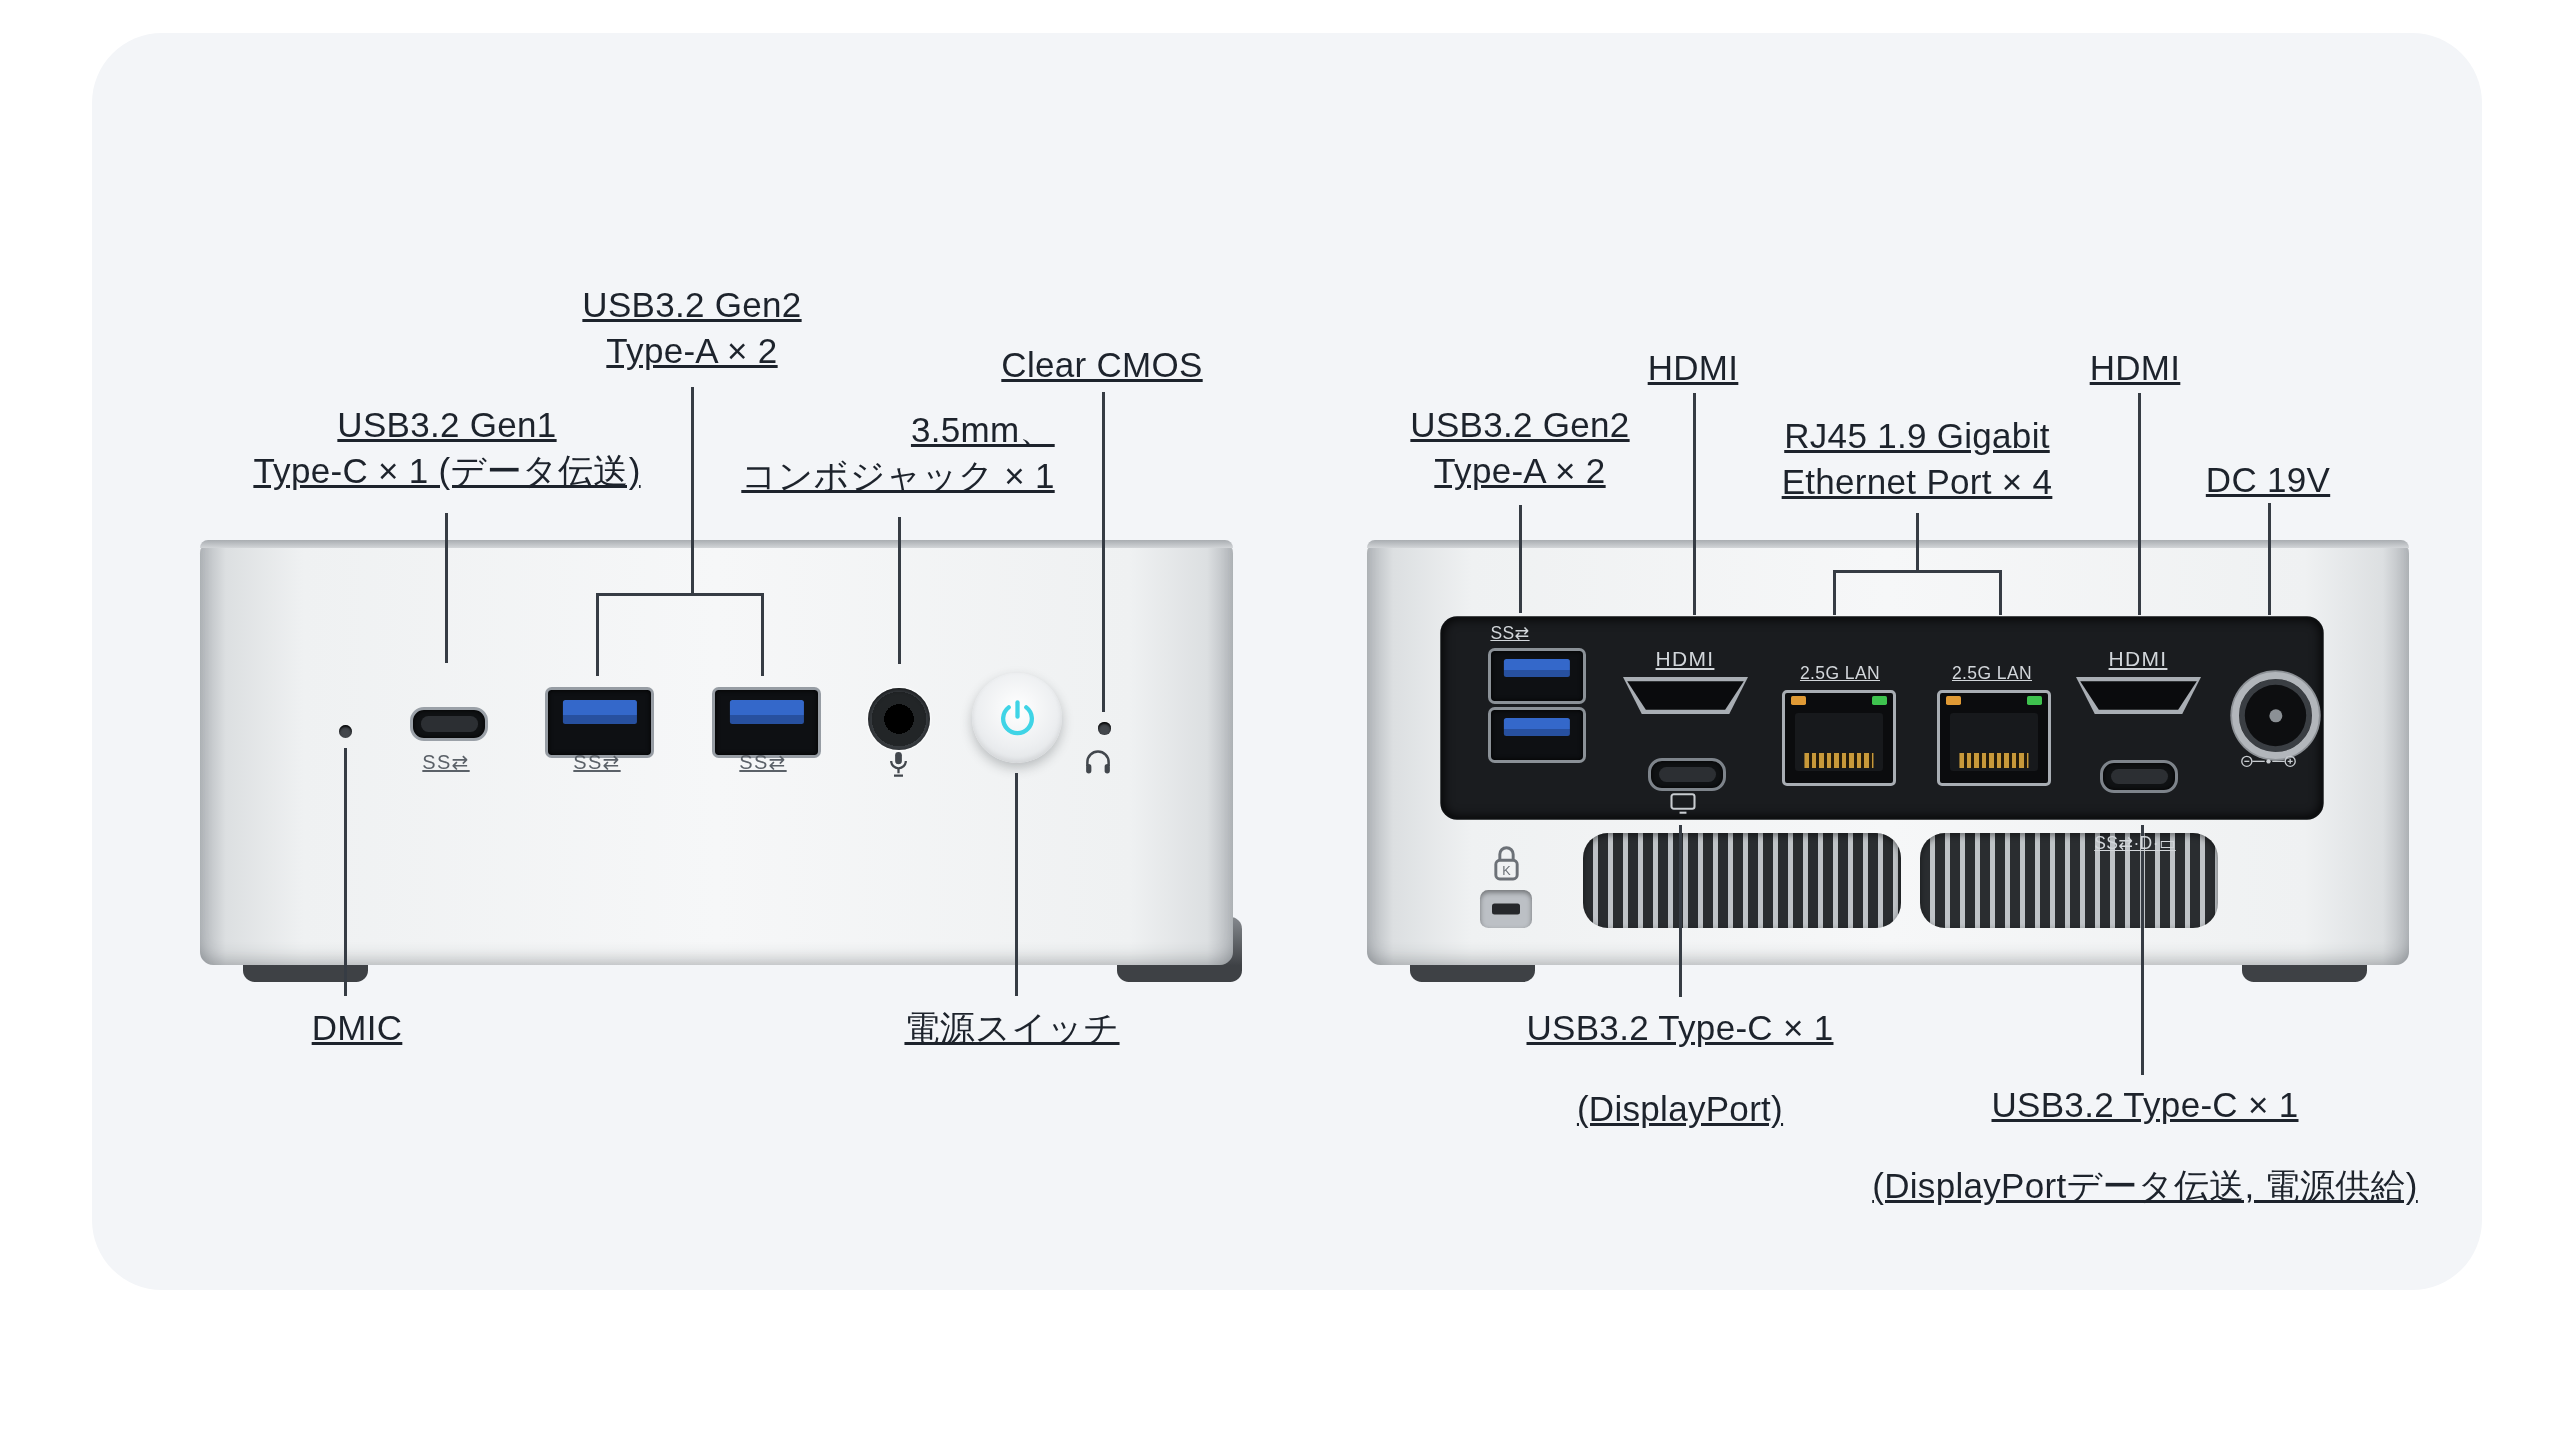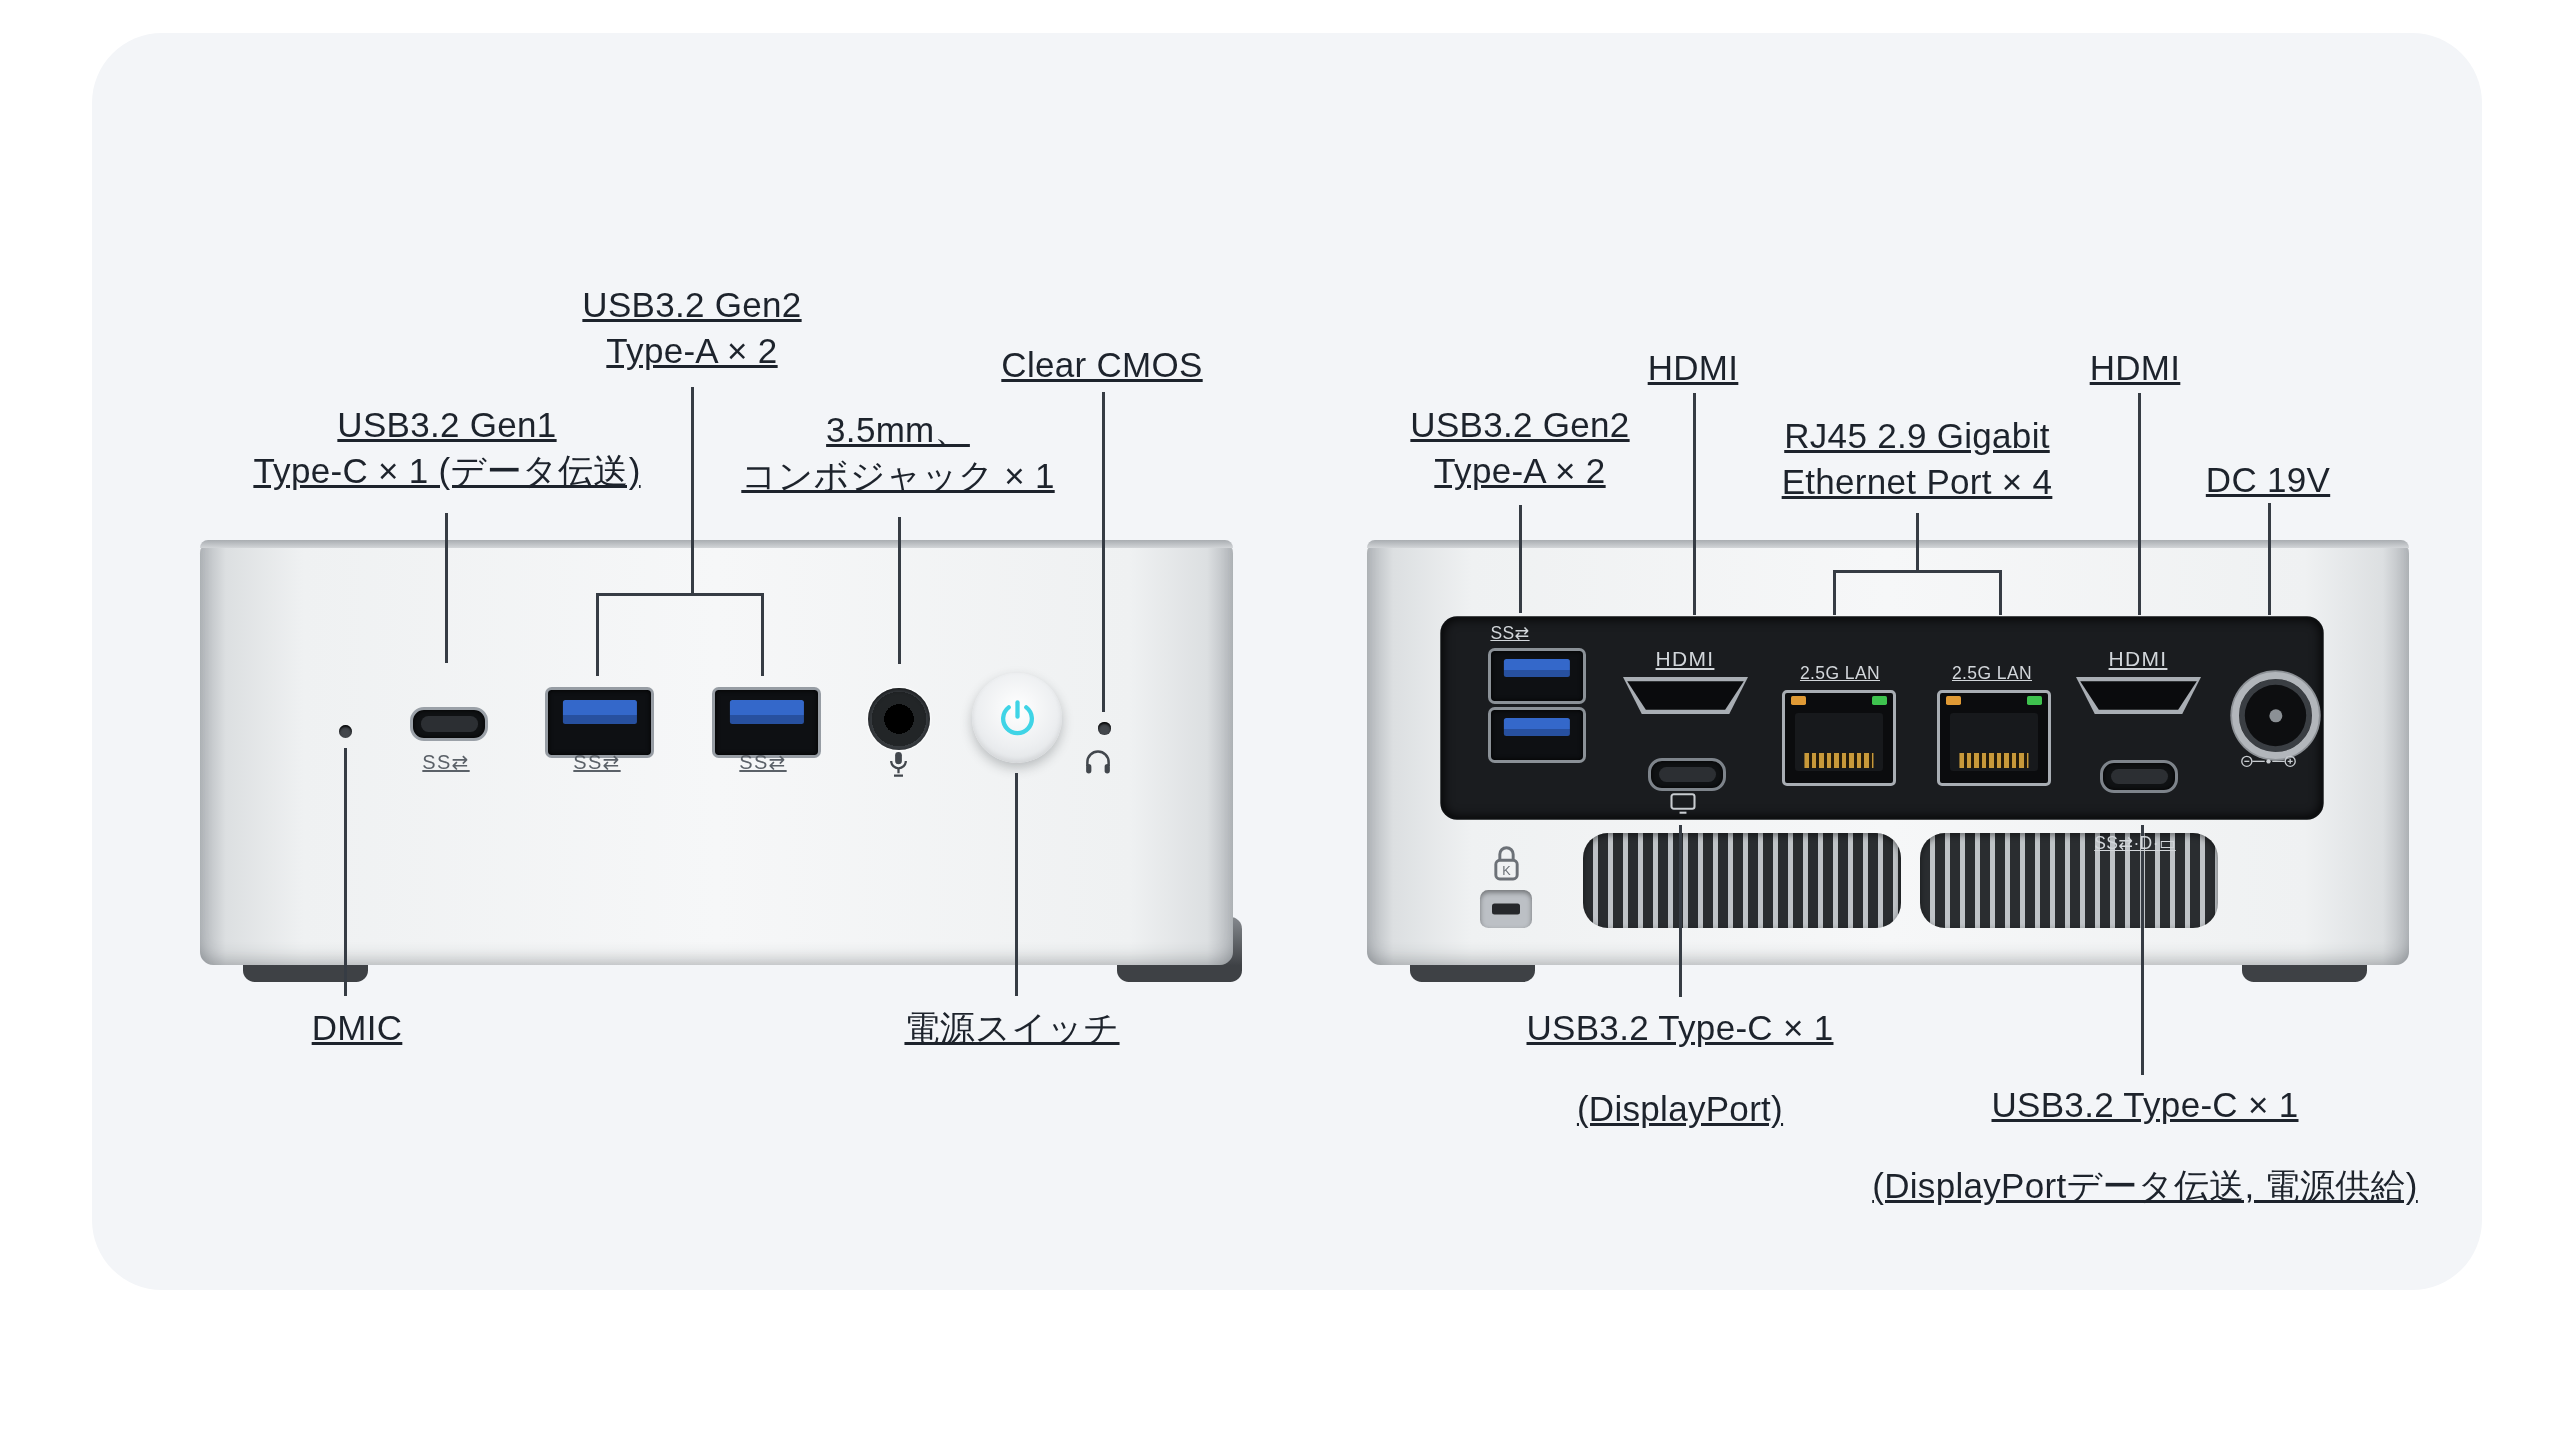--- a/index.html
+++ b/index.html
@@ -159,21 +159,21 @@
     <span>USB3.2 Gen2</span>
       <span>Type-A × 2</span>
   </div>
   <div class="lbl" style="left:1102px;top:342px;">
     <span>Clear CMOS</span>
   </div>
   <div class="lbl" style="left:447px;top:402px;">
     <span>USB3.2 Gen1</span>
       <span>Type-C × 1 (データ伝送)</span>
   </div>
-  <div class="lbl" style="left:898px;top:407px;">
+  <div class="lbl" style="left:898px;top:407px;text-align:right;">
     <span>3.5mm、</span>
       <span>コンボジャック × 1</span>
   </div>
   <div class="lbl" style="left:357px;top:1005px;">
     <span>DMIC</span>
   </div>
   <div class="lbl" style="left:1012px;top:1005px;">
     <span>電源スイッチ</span>
   </div>
 
@@ -266,21 +266,21 @@
     <span>HDMI</span>
   </div>
   <div class="lbl" style="left:2135px;top:345px;">
     <span>HDMI</span>
   </div>
   <div class="lbl" style="left:1520px;top:402px;">
     <span>USB3.2 Gen2</span>
       <span>Type-A × 2</span>
   </div>
   <div class="lbl" style="left:1917px;top:413px;">
-    <span>RJ45 2.9 Gigabit</span>
+    <span>RJ45 1.9 Gigabit</span>
       <span>Ethernet Port × 4</span>
   </div>
   <div class="lbl" style="left:2268px;top:457px;">
     <span>DC 19V</span>
   </div>
   <div class="lbl" style="left:1680px;top:1005px;">
     <span>USB3.2 Type-C × 1</span>
       <span class="gap">(DisplayPort)</span>
   </div>
   <div class="lbl" style="left:2145px;top:1082px;">

